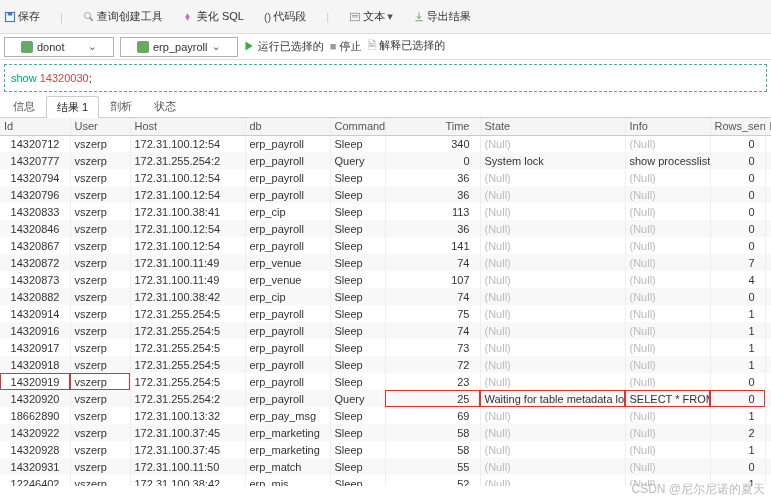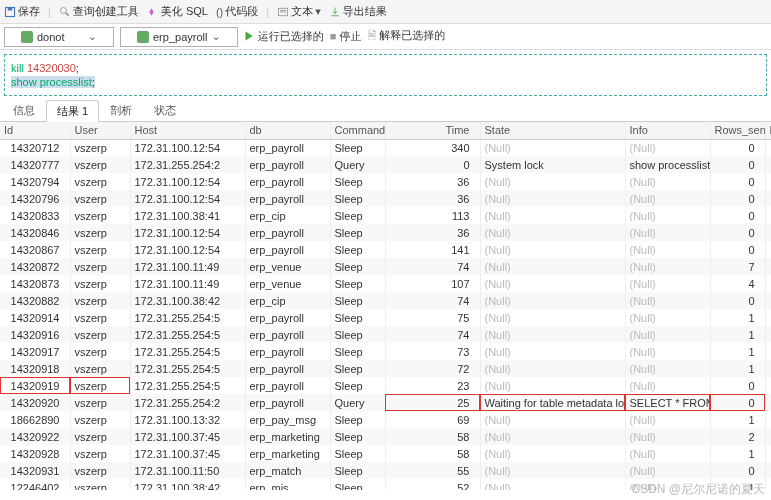--- a/index.html
+++ b/index.html
@@ -1,17 +1,17 @@
 <!DOCTYPE html>
 <html><head>
 <meta charset="utf-8">
 <style>
 *{box-sizing:border-box;margin:0;padding:0;font-family:"Microsoft YaHei","Segoe UI",Arial,sans-serif;font-size:11px;color:#333}
 body{background:#fff;width:771px;height:500px;overflow:hidden}
-.toolbar{display:flex;align-items:center;padding:2px 4px;border-bottom:1px solid #ddd;gap:8px;height:24px;background:#f5f5f5}
+.toolbar{display:flex;align-items:center;padding:2px 4px;border-bottom:1px solid #ddd;gap:20px;height:34px;background:#f5f5f5}
 .toolbar .ico{display:inline-flex;align-items:center;gap:2px;color:#555;cursor:pointer}
 .toolbar .sep{color:#ccc}
 .toolbar svg{width:12px;height:12px}
 .runbar{display:flex;align-items:center;padding:2px 4px;border-bottom:1px solid #ddd;gap:6px;height:26px}
 .combo{display:flex;align-items:center;border:1px solid #b0b0b0;height:20px;padding:0 16px;min-width:110px;background:#fff;cursor:pointer;gap:4px}
 .combo .arr{margin-left:auto;color:#666}
 .db-ico{width:12px;height:12px;background:#6a6;border-radius:2px;display:inline-block}
 .runbar .grn{color:#4a4}
 .runbar .gry{color:#999}
 .sql{border:1px dashed #4aa;margin:4px;padding:6px;font-family:Consolas,monospace;font-size:11px;line-height:14px}
@@ -83,22 +83,21 @@
       <span class="db-ico"></span>
       <span>erp_payroll</span>
       <span class="arr">⌄</span>
     </div>
   <span class="grn">▶ <span>运行已选择的</span></span>
   <span class="gry">■ <span>停止</span></span>
   <span class="gry">🗎 <span>解释已选择的</span></span>
 </div>
 
 <div class="sql">
-  <div><span class="kw">kill</span> <span class="num">14320030</span>;</div>
-  <div><span class="kw sel">show processlist</span><span class="sel">;</span></div>
+  <div><span class="kw">show</span> <span class="num">14320030</span>;</div>
 </div>
 
 <div class="tabs">
   <div class="tab">信息</div>
   <div class="tab active">结果 1</div>
   <div class="tab">剖析</div>
   <div class="tab">状态</div>
 </div>
 
 <div class="grid-wrap">

